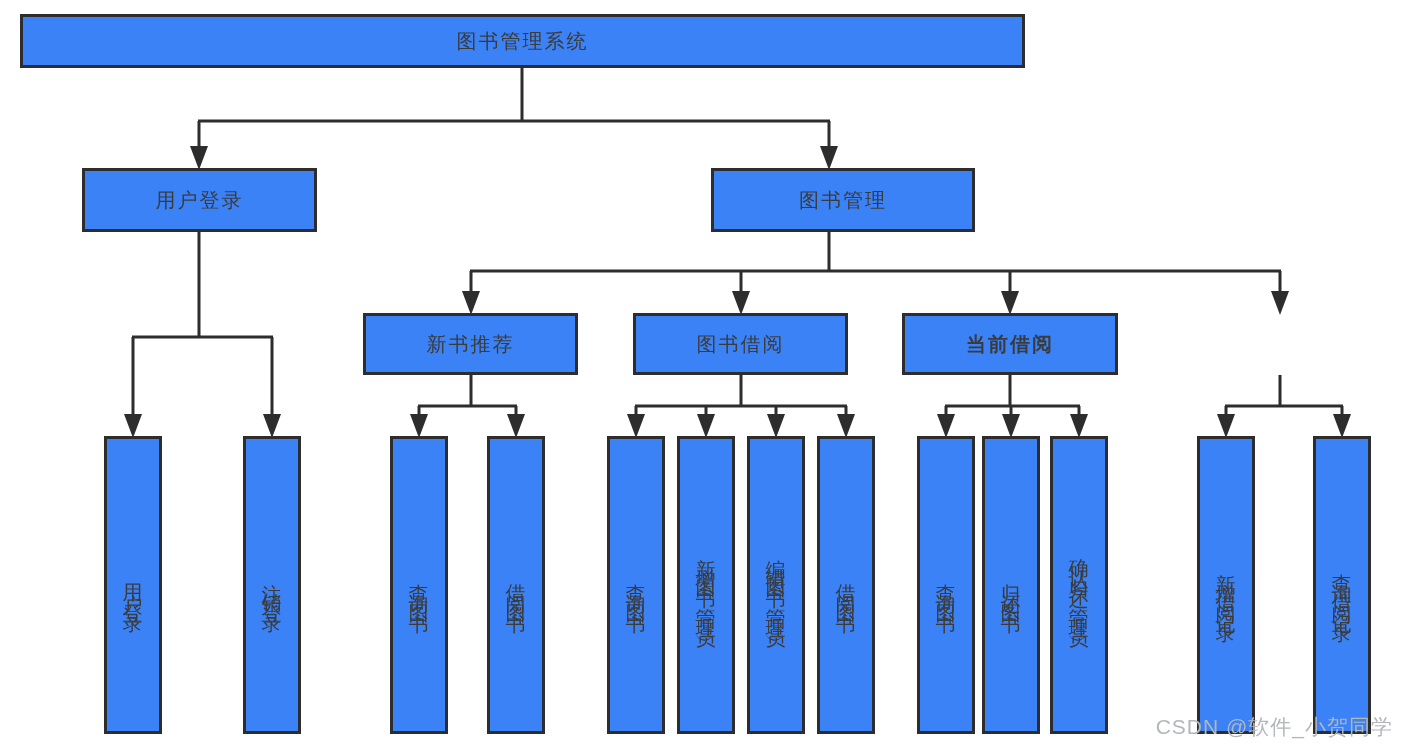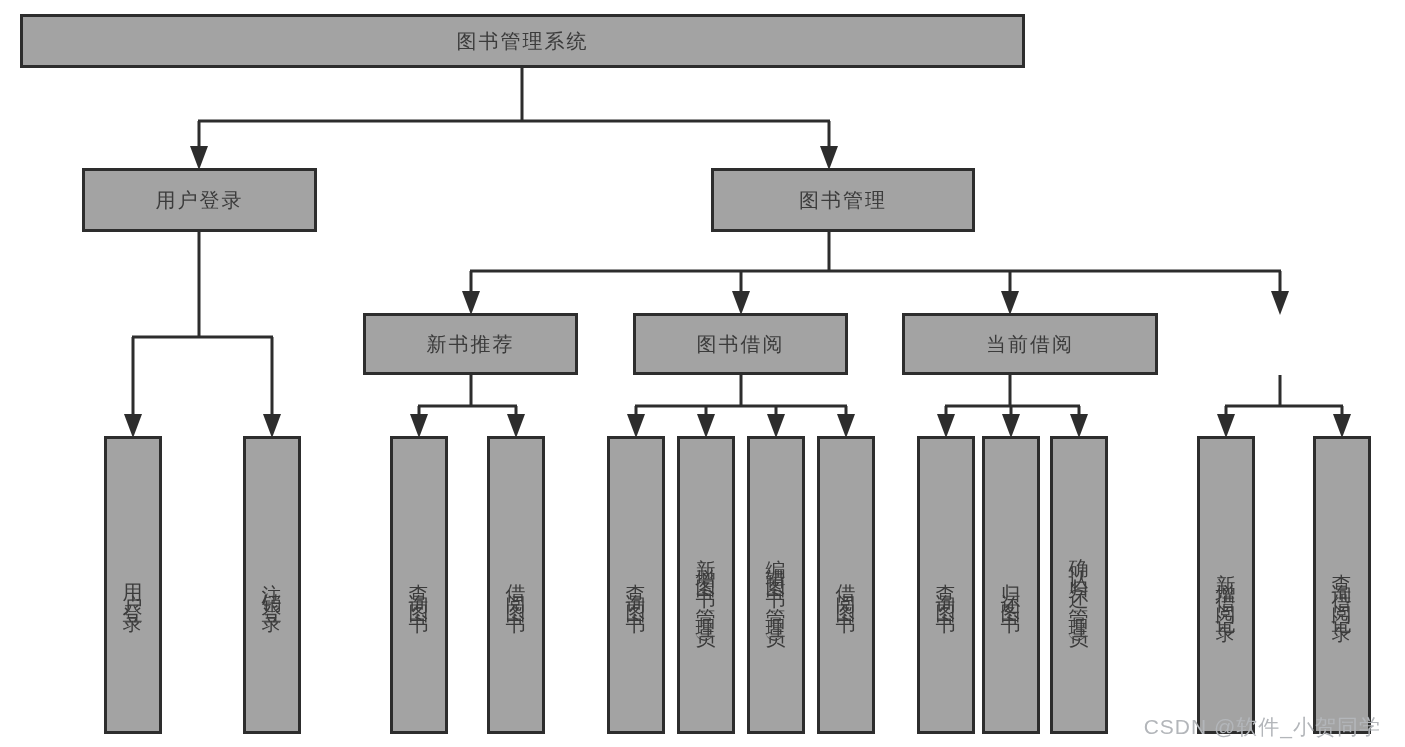--- a/index.html
+++ b/index.html
@@ -13,21 +13,21 @@
   }
   .wires {
     position: absolute;
     left: 0; top: 0;
     width: 1405px; height: 747px;
   }
   .node {
     position: absolute;
     box-sizing: border-box;
     border: 3px solid #2d2d2d;
-    background: #a3a3a3;
+    background: #3b82f6;
     color: #3b3b3b;
     font-size: 20px;
     display: flex;
     align-items: center;
     justify-content: center;
     text-align: center;
     letter-spacing: 2px;
   }
   .vnode {
     writing-mode: vertical-rl;
@@ -38,40 +38,40 @@
   }
   
   .n-root  { left: 20px;  top: 14px;  width: 1005px; height: 54px; }
   
   .n-ulogin { left: 82px;  top: 168px; width: 235px; height: 64px; }
   .n-bmgmt  { left: 711px; top: 168px; width: 264px; height: 64px; }
   
   .n-l3 { top: 313px; height: 62px; }
   .n-newrec { left: 363px;  width: 215px; }
   .n-borrow { left: 633px;  width: 215px; }
-  .n-curr   { left: 902px;  width: 256px; }
+  .n-curr   { left: 902px;  width: 216px; font-weight: bold; }
   .n-record { left: 1172px; width: 216px; }
   
   .leaf { top: 436px; width: 58px; height: 298px; }
   .lf1  { left: 104px; }
   .lf2  { left: 243px; }
   .lf3  { left: 390px; }
   .lf4  { left: 487px; }
   .lf5  { left: 607px; }
   .lf6  { left: 677px; }
   .lf7  { left: 747px; }
   .lf8  { left: 817px; }
   .lf9  { left: 917px; }
   .lf10 { left: 982px; }
   .lf11 { left: 1050px; }
   .lf12 { left: 1197px; }
   .lf13 { left: 1313px; }
   .watermark {
     position: absolute;
-    right: 24px;
+    right: 12px;
     bottom: 6px;
     font-size: 21px;
     color: #b3b6ba;
     letter-spacing: 1px;
     white-space: nowrap;
     margin-left: 36px;
   }
 </style>
 </head>
 <body>

